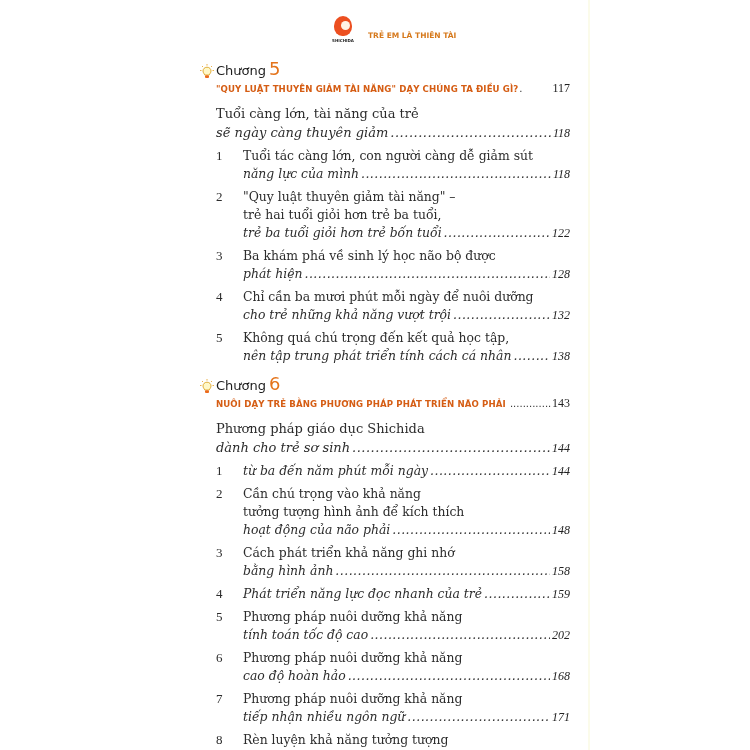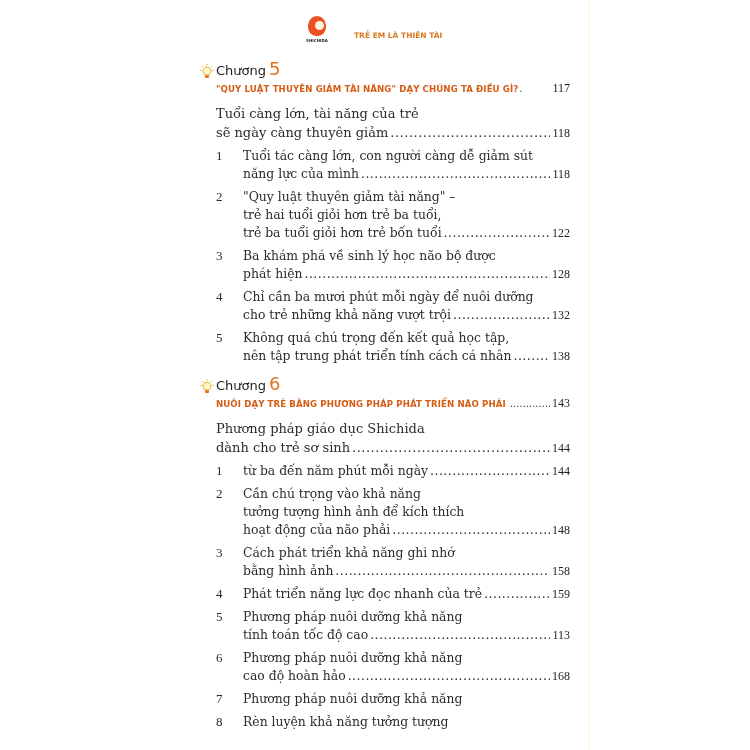--- a/index.html
+++ b/index.html
@@ -19,24 +19,24 @@
       position: absolute;
       left: 588px;
       top: 0;
       width: 2px;
       height: 750px;
       background: #fbfbea;
     }
     .running-header {
       position: absolute;
       top: 16px;
-      left: 306px;
+      left: 332px;
       display: flex;
       align-items: flex-end;
-      gap: 26px;
+      gap: 14px;
     }
     .logo {
       position: relative;
       width: 22px;
       height: 30px;
     }
     .logo-mark {
       position: absolute;
       left: 2px;
       top: 0;
@@ -153,20 +153,21 @@
       flex: 1;
       min-width: 0;
     }
     .line {
       display: block;
       white-space: nowrap;
     }
     .last-line {
       display: flex;
       align-items: center;
+      font-style: italic;
     }
     .last-line .txt {
       white-space: nowrap;
     }
     .last-line .dots {
       flex: 1;
       overflow: hidden;
       white-space: nowrap;
       margin: 0 2px;
       letter-spacing: 0.5px;
@@ -371,41 +372,46 @@
       </div>
     </div>
 
     <div class="entry">
       <span class="entry-num">5</span>
       <div class="entry-body">
         <span class="line">Phương pháp nuôi dưỡng khả năng</span>
         <div class="last-line">
           <span class="txt">tính toán tốc độ cao</span>
           <span class="dots"></span>
-          <span class="page-no">113</span>
+          <span class="page-no">202</span>
         </div>
       </div>
     </div>
 
     <div class="entry">
       <span class="entry-num">6</span>
       <div class="entry-body">
         <span class="line">Phương pháp nuôi dưỡng khả năng</span>
         <div class="last-line">
           <span class="txt">cao độ hoàn hảo</span>
           <span class="dots"></span>
           <span class="page-no">168</span>
         </div>
       </div>
     </div>
 
     <div class="entry">
       <span class="entry-num">7</span>
       <div class="entry-body">
         <span class="line">Phương pháp nuôi dưỡng khả năng</span>
+        <div class="last-line">
+          <span class="txt">tiếp nhận nhiều ngôn ngữ</span>
+          <span class="dots"></span>
+          <span class="page-no">171</span>
+        </div>
       </div>
     </div>
 
     <div class="entry">
       <span class="entry-num">8</span>
       <div class="entry-body">
         <span class="line">Rèn luyện khả năng tưởng tượng</span>
 
       </div>
     </div>

